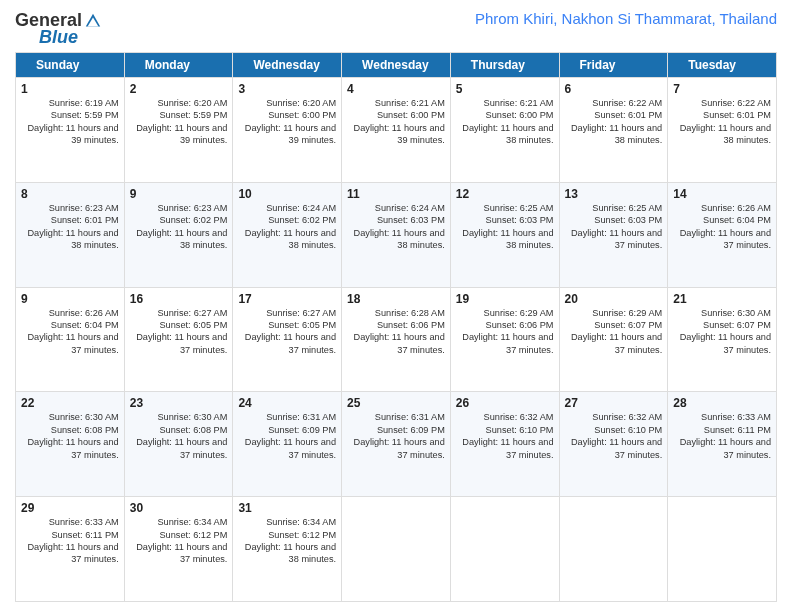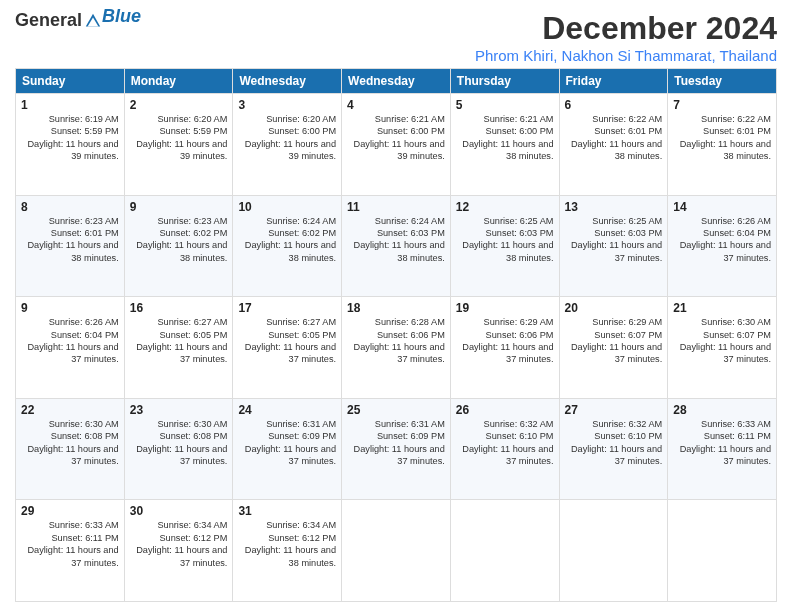--- a/index.html
+++ b/index.html
@@ -18,22 +18,22 @@
       flex-direction: column;
     }
     .header {
       display: flex;
       justify-content: space-between;
       align-items: flex-start;
       margin-bottom: 4px;
     }
     .logo {
       display: flex;
-      flex-direction: row;
-      align-items: flex-start;
+      flex-direction: column;
+      align-items: center;
     }
     .logo-general {
       font-size: 18px;
       font-weight: bold;
       color: #333;
       display: flex;
       align-items: center;
     }
     .logo-icon {
       width: 18px;
@@ -63,21 +63,21 @@
     .calendar {
       width: 100%;
       border-collapse: collapse;
       flex: 1;
       font-size: 9.5px;
     }
     .calendar th {
       background: #1a6faf;
       color: #fff;
       text-align: left;
-      padding: 5px 6px;
+      padding: 5px 20px;
       font-size: 12px;
       font-weight: bold;
       border: 1px solid #ddd;
     }
     .calendar td {
       vertical-align: top;
       border: 1px solid #ddd;
       padding: 4px 5px;
       width: 14.28%;
       background: #fff;
@@ -115,21 +115,20 @@
         <span>General</span>
 
         <svg class="logo-icon" viewBox="0 0 20 20">
           <polygon points="10,2 18,16 2,16" fill="#1a6faf"></polygon>
           <polygon points="10,6 16,16 4,16" fill="#fff"></polygon>
         </svg>
       </div>
       <div class="logo-blue-text">Blue</div>
     </div>
     <div class="title-block">
-      <div class="month-title">December 2024</div>
       <div class="location-title">Phrom Khiri, Nakhon Si Thammarat, Thailand</div>
     </div>
   </div>
 
   <table class="calendar">
     <thead>
       <tr>
       <th>Sunday</th>
           <th>Monday</th>
           <th>Wednesday</th>

